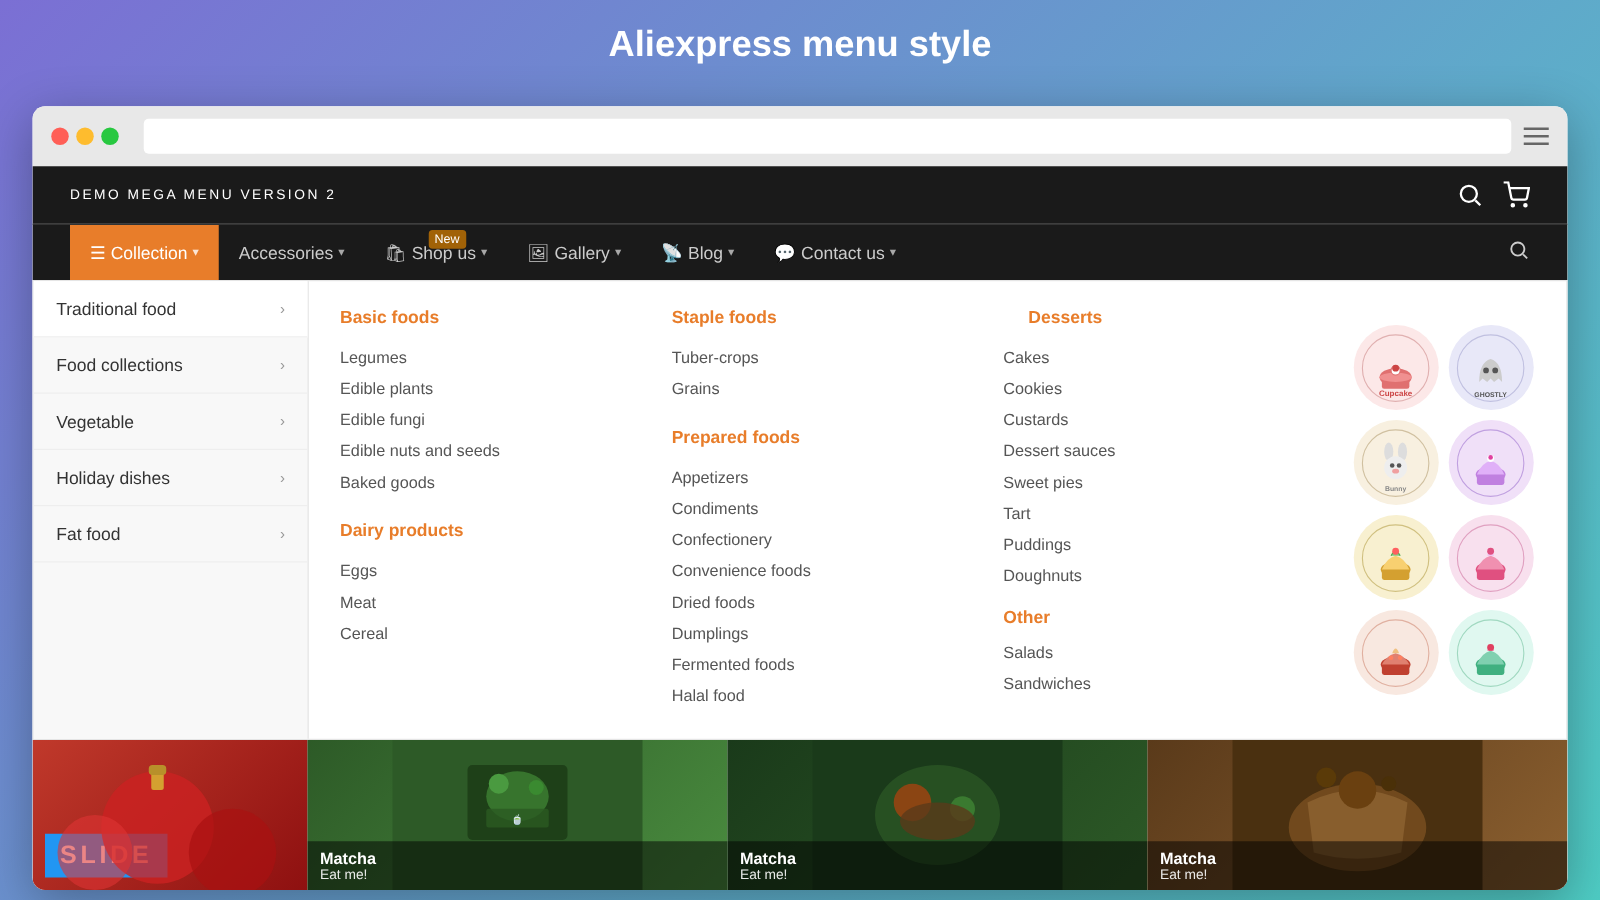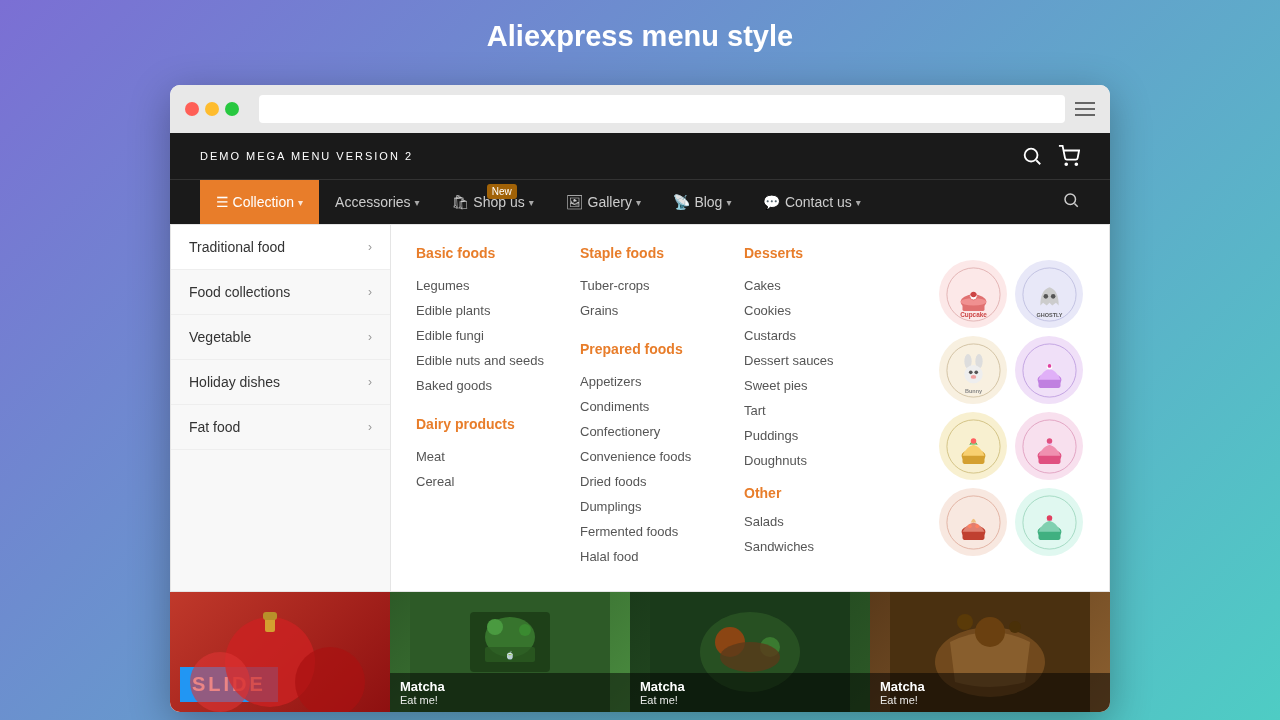--- a/index.html
+++ b/index.html
@@ -12,21 +12,21 @@
       align-items: center;
       padding: 20px;
     }
     .page-title {
       color: #fff;
       font-size: 29px;
       font-weight: 700;
       margin-bottom: 32px;
     }
     .browser-window {
-      width: 940px;
+      width: 1228px;
       background: #fff;
       border-radius: 10px;
       overflow: hidden;
       box-shadow: 0 10px 40px rgba(0,0,0,0.3);
     }
     
     .browser-chrome {
       background: #e8e8e8;
       padding: 10px 15px;
       display: flex;
@@ -189,20 +189,21 @@
     }
     
     .desserts-column {
       min-width: 160px;
     }
     .desserts-column h4 {
       color: #e87d2a;
       font-size: 14px;
       font-weight: 600;
       margin-bottom: 12px;
+      margin-left: 20px;
     }
     .other-heading {
       color: #e87d2a;
       font-size: 14px;
       font-weight: 600;
       margin-top: 12px;
       margin-bottom: 8px;
     }
     
     .logo-grid {
@@ -387,20 +388,21 @@
         <ul class="food-list">
           <li>Legumes</li>
           <li>Edible plants</li>
           <li>Edible fungi</li>
           <li>Edible nuts and seeds</li>
           <li>Baked goods</li>
         </ul>
         <br>
         <h4>Dairy products</h4>
         <ul class="food-list">
+          <li>Eggs</li>
           <li>Meat</li>
           <li>Cereal</li>
         </ul>
       </div>
 
       <div class="food-column">
         <h4>Staple foods</h4>
         <ul class="food-list">
           <li>Tuber-crops</li>
           <li>Grains</li>

